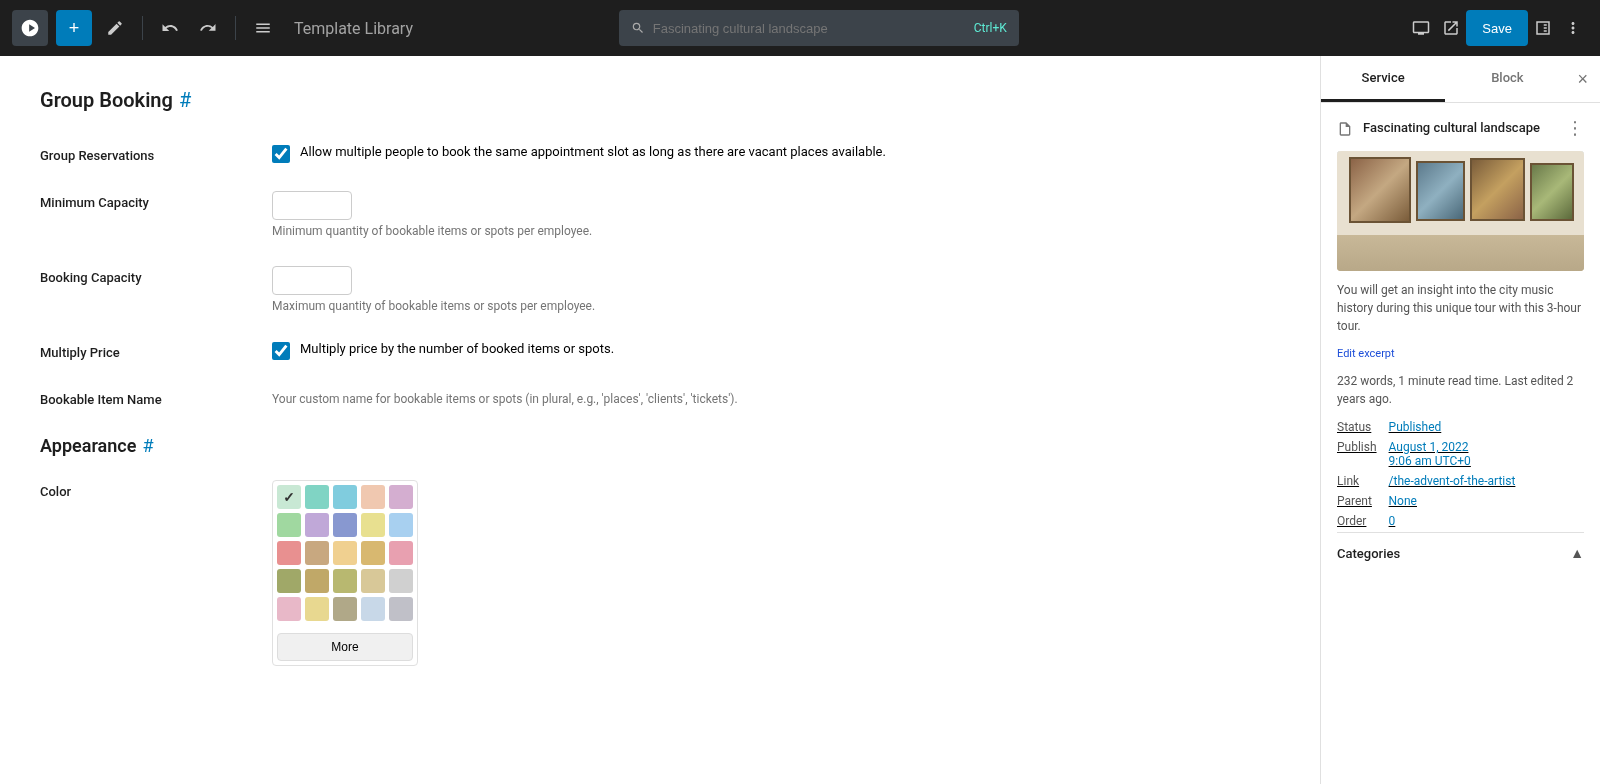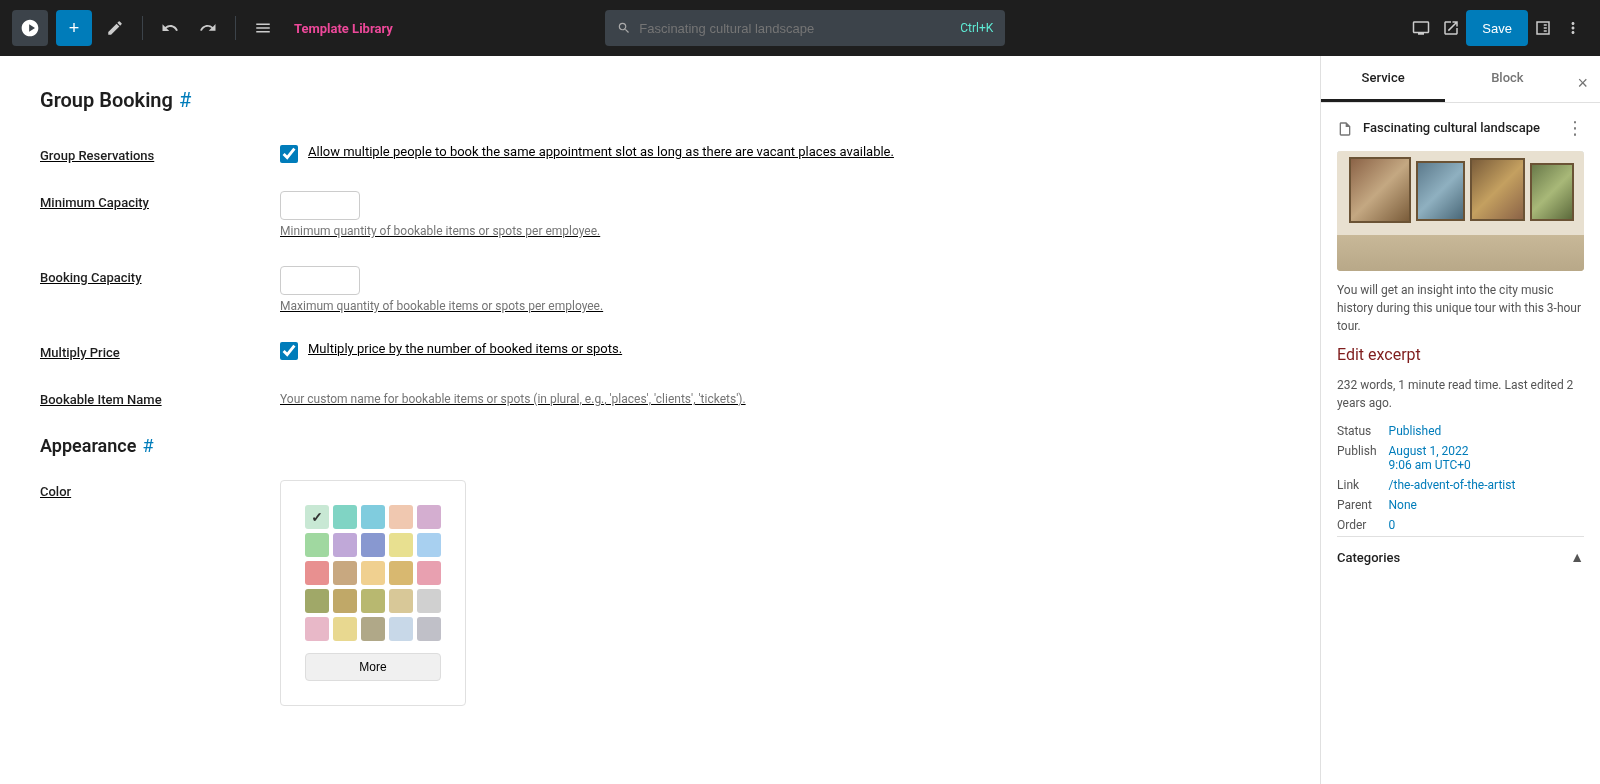--- a/index.html
+++ b/index.html
@@ -14,21 +14,21 @@
     }
     .wp-logo svg { width: 20px; height: 20px; fill: #fff; }
     .toolbar-btn {
       width: 36px; height: 36px; background: #007cba; border: none; border-radius: 4px; color: #fff; font-size: 18px; cursor: pointer; display: flex; align-items: center; justify-content: center;
     }
     .toolbar-icon-btn {
       background: transparent; border: none; color: #ccc; cursor: pointer; padding: 6px; border-radius: 4px; display: flex; align-items: center; justify-content: center;
     }
     .toolbar-sep { width: 1px; height: 24px; background: #3c434a; margin: 0 4px; }
     .template-label {
-      color: #ec4899; font-size: 13px; padding: 0 8px; font-weight: bold;
+      color: #a3a3a3; font-size: 16px; padding: 0 8px;
     }
     .search-bar {
       flex: 1; max-width: 400px; margin: 0 auto; background: #3c434a; border-radius: 4px; display: flex; align-items: center; padding: 0 12px; height: 36px; gap: 8px;
     }
     .search-bar input {
       background: transparent; border: none; color: #fff; font-size: 13px; outline: none; flex: 1;
     }
     .search-bar .kbd { color: #5eead4; font-size: 12px; }
     .toolbar-right { display: flex; align-items: center; gap: 0; margin-left: auto; }
     .save-btn {
@@ -45,21 +45,21 @@
     .content-area {
       flex: 1; overflow-y: auto; padding: 32px 40px; background: #fff;
     }
 
     .page-title {
       font-size: 20px; font-weight: 600; color: #1e1e1e; margin-bottom: 32px; display: flex; align-items: center; gap: 6px;
     }
     .page-title .hash { color: #007cba; font-weight: 400; }
 
     .form-row {
-      display: flex; align-items: flex-start; margin-bottom: 28px; gap: 40px; text-decoration: underline;
+      display: flex; align-items: flex-start; margin-bottom: 28px; gap: 32px;
     }
     .form-label {
       width: 200px; flex-shrink: 0; font-size: 13px; font-weight: 500; color: #1e1e1e; padding-top: 4px;
     }
     .form-control { flex: 1; }
     .form-control-inline { display: flex; align-items: flex-start; gap: 10px; }
     .form-hint { font-size: 12px; color: #757575; margin-top: 4px; }
 
     .checkbox-input { width: 18px; height: 18px; flex-shrink: 0; accent-color: #007cba; margin-top: 1px; cursor: pointer; }
 
@@ -68,39 +68,39 @@
     }
     .text-input.wide { width: 200px; }
 
     .section-title {
       font-size: 18px; font-weight: 600; color: #1e1e1e; margin-bottom: 24px; display: flex; align-items: center; gap: 6px;
     }
     .section-title .hash { color: #007cba; font-weight: 400; }
 
     
     .color-grid-container {
-      border: 1px solid #e0e0e0; border-radius: 4px; padding: 24px; display: inline-block; background: #fff;
+      border: 1px solid #e0e0e0; border-radius: 4px; padding: 4px; display: inline-block; background: #fff;
     }
     .color-row { display: flex; gap: 4px; margin-bottom: 4px; }
     .color-swatch {
       width: 24px; height: 24px; border-radius: 3px; cursor: pointer; display: flex; align-items: center; justify-content: center; position: relative;
     }
     .color-swatch.selected::after {
       content: '✓'; font-size: 14px; color: #333; font-weight: bold;
     }
     .more-btn {
       width: 100%; margin-top: 8px; padding: 6px; background: #f0f0f0; border: 1px solid #ddd; border-radius: 4px; font-size: 12px; cursor: pointer; text-align: center;
     }
 
     
     .right-panel {
       width: 280px; flex-shrink: 0; border-left: 1px solid #e0e0e0; background: #fff; display: flex; flex-direction: column; overflow: hidden;
     }
     .panel-header {
-      display: flex; align-items: flex-end; border-bottom: 1px solid #e0e0e0; flex-shrink: 0;
+      display: flex; align-items: center; border-bottom: 1px solid #e0e0e0; flex-shrink: 0;
     }
     .panel-tab {
       padding: 14px 20px; font-size: 13px; font-weight: 500; color: #757575; cursor: pointer; border-bottom: 3px solid transparent; flex: 1; text-align: center;
     }
     .panel-tab.active { color: #1e1e1e; border-bottom-color: #1e1e1e; }
     .panel-close {
       background: transparent; border: none; color: #757575; cursor: pointer; padding: 8px; font-size: 18px; margin-right: 4px;
     }
     .panel-content { flex: 1; overflow-y: auto; padding: 16px; }
     .service-card-header {
@@ -127,24 +127,24 @@
       position: absolute; top: 5%; background: #8b7355; border: 2px solid #6b5335;
     }
     .p1 { left: 5%; width: 25%; height: 55%; }
     .p2 { left: 32%; width: 20%; height: 50%; top: 8%; }
     .p3 { left: 54%; width: 22%; height: 52%; top: 6%; }
     .p4 { left: 78%; width: 18%; height: 48%; top: 10%; }
     .ceiling-light { position: absolute; top: 0; left: 0; right: 0; height: 12px; background: linear-gradient(180deg, #f0f4f8, #d8e4f0); }
     .skylight { position: absolute; top: 0; left: 30%; right: 30%; height: 15px; background: rgba(200,225,255,0.8); border-radius: 0 0 6px 6px; }
 
     .service-desc { font-size: 12px; color: #555; line-height: 1.5; margin-bottom: 10px; }
-    .edit-excerpt-link { color: #7f1d1d; font-size: 16px; text-decoration: none; cursor: pointer; display: inline-block; margin-bottom: 12px; }
+    .edit-excerpt-link { color: #1d4ed8; font-size: 11px; text-decoration: none; cursor: pointer; display: inline-block; margin-bottom: 12px; }
     .service-meta { font-size: 12px; color: #555; margin-bottom: 12px; line-height: 1.5; }
 
-    .meta-grid { display: grid; grid-template-columns: auto 1fr; gap: 6px 12px; align-items: start; }
+    .meta-grid { display: grid; grid-template-columns: auto 1fr; gap: 6px 12px; align-items: start; text-decoration: underline; }
     .meta-key { font-size: 12px; color: #555; font-weight: 400; }
     .meta-value { font-size: 12px; color: #007cba; }
 
     .categories-header { display: flex; align-items: center; justify-content: space-between; padding-top: 12px; border-top: 1px solid #e0e0e0; margin-top: 4px; }
     .categories-label { font-size: 13px; font-weight: 500; color: #1e1e1e; }
     .chevron-icon { font-size: 14px; color: #555; }
 
     
     .right-panel::-webkit-scrollbar, .content-area::-webkit-scrollbar { width: 6px; }
     .right-panel::-webkit-scrollbar-thumb, .content-area::-webkit-scrollbar-thumb { background: #ccc; border-radius: 3px; }

